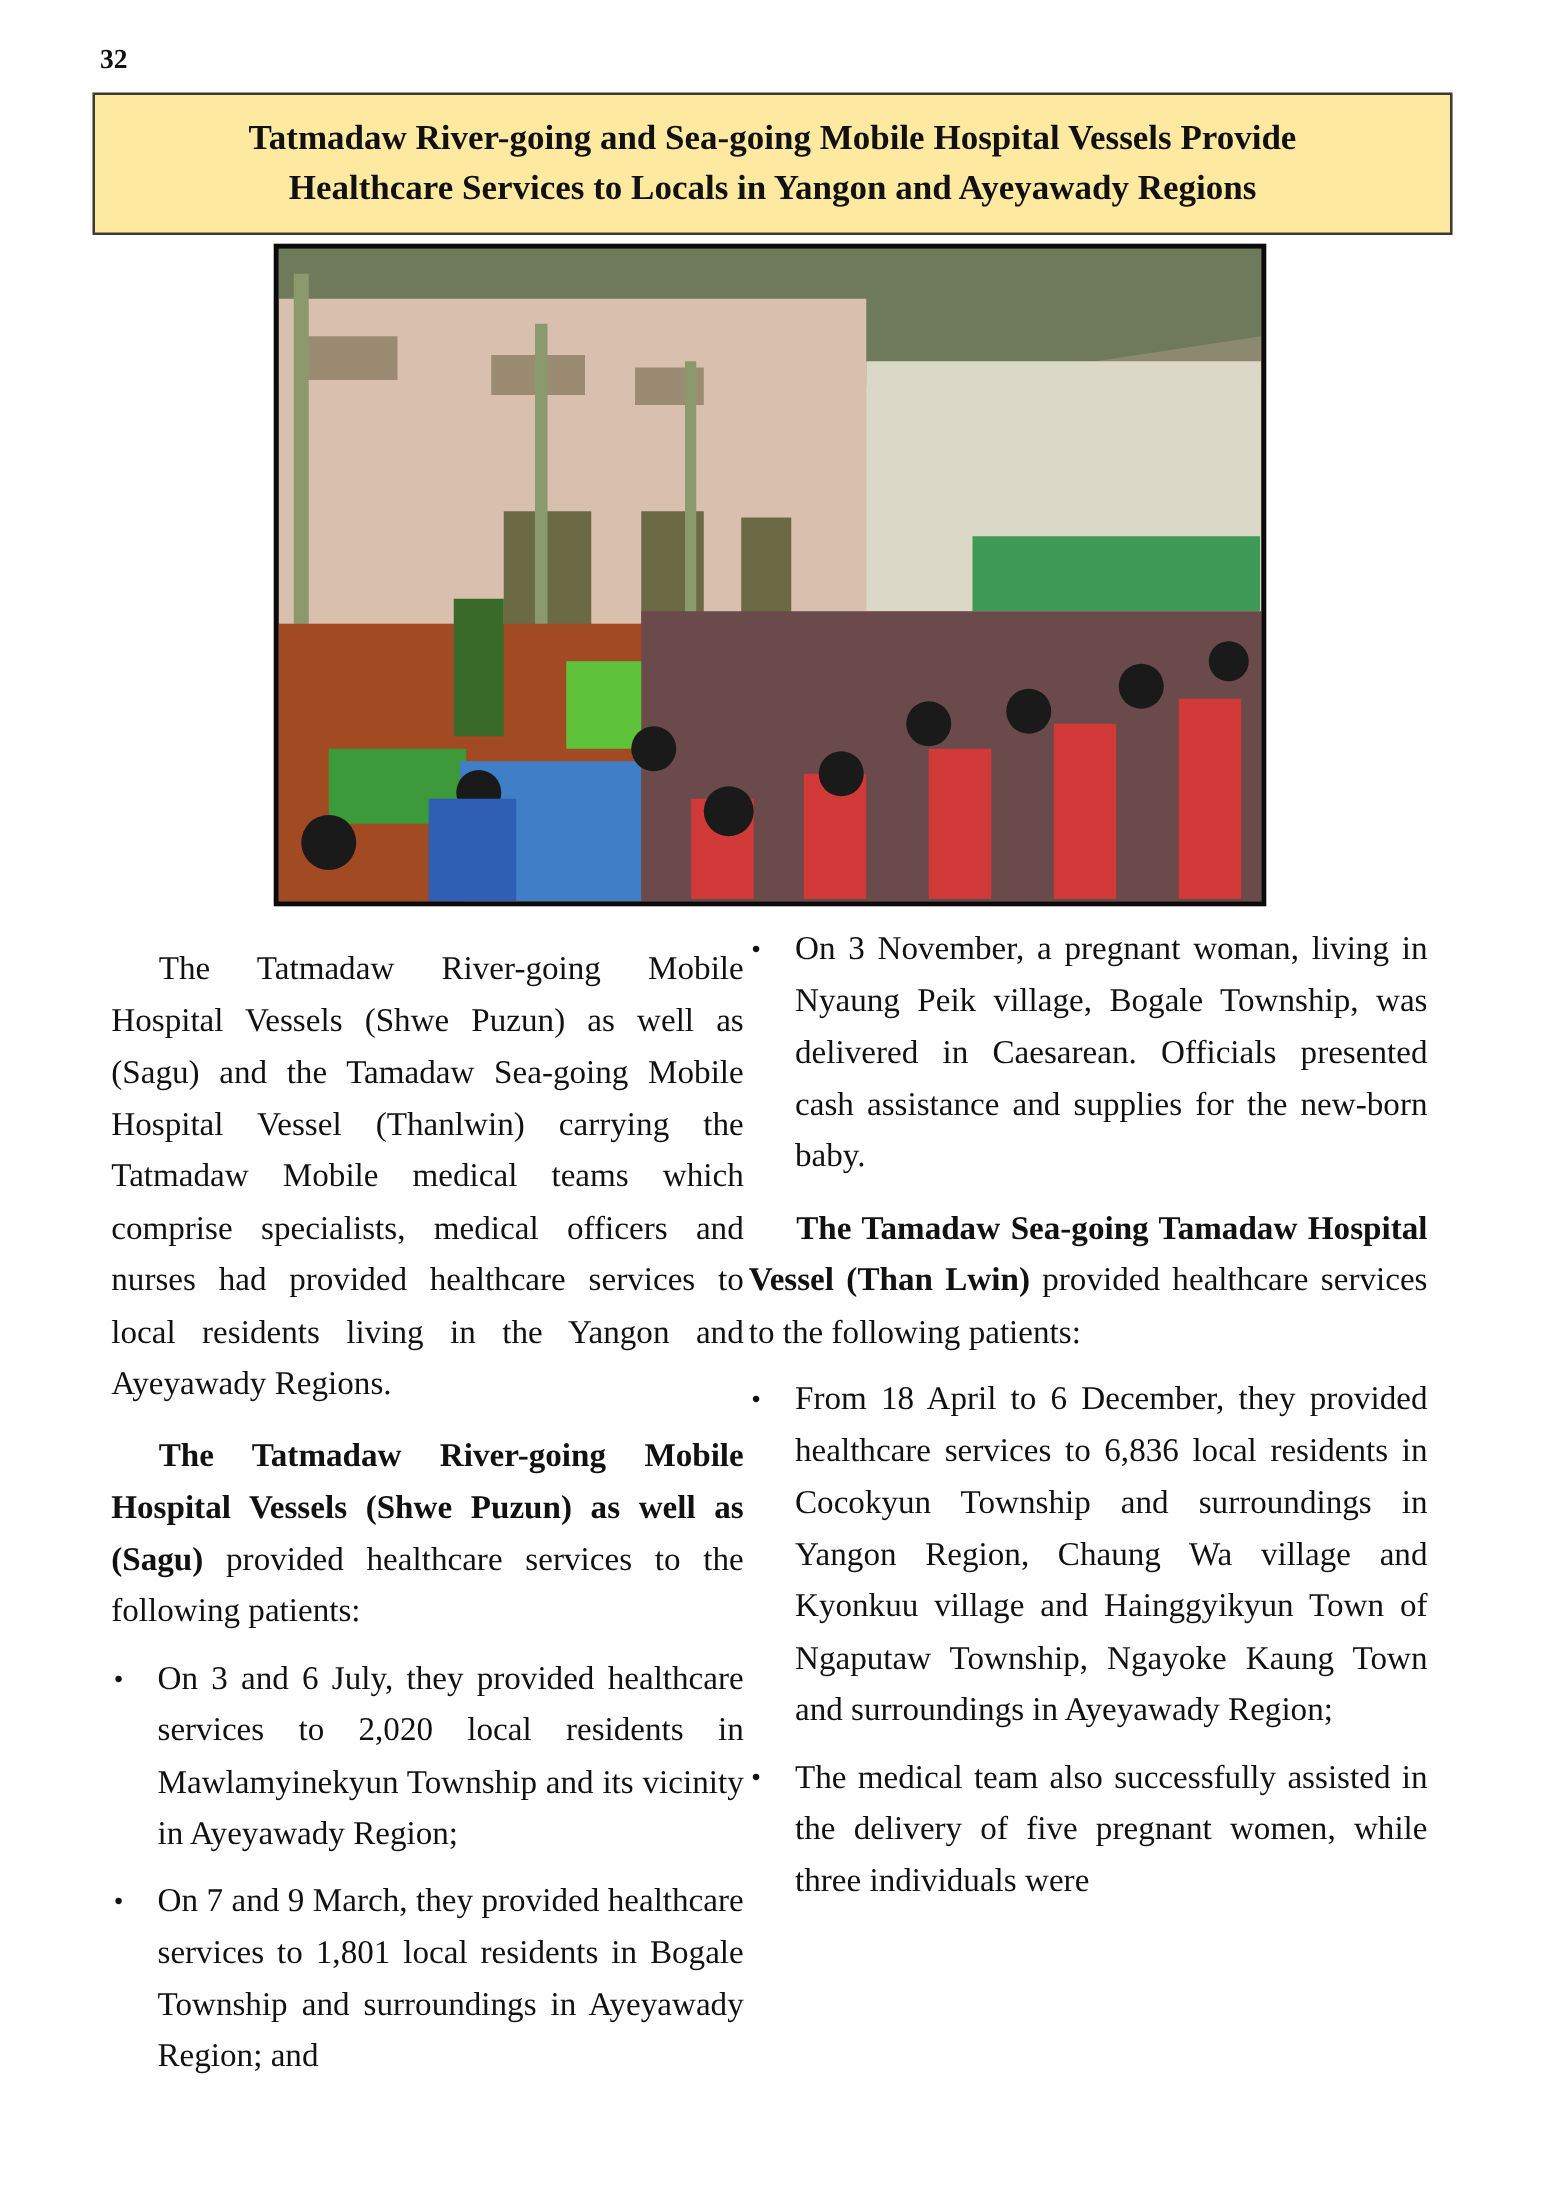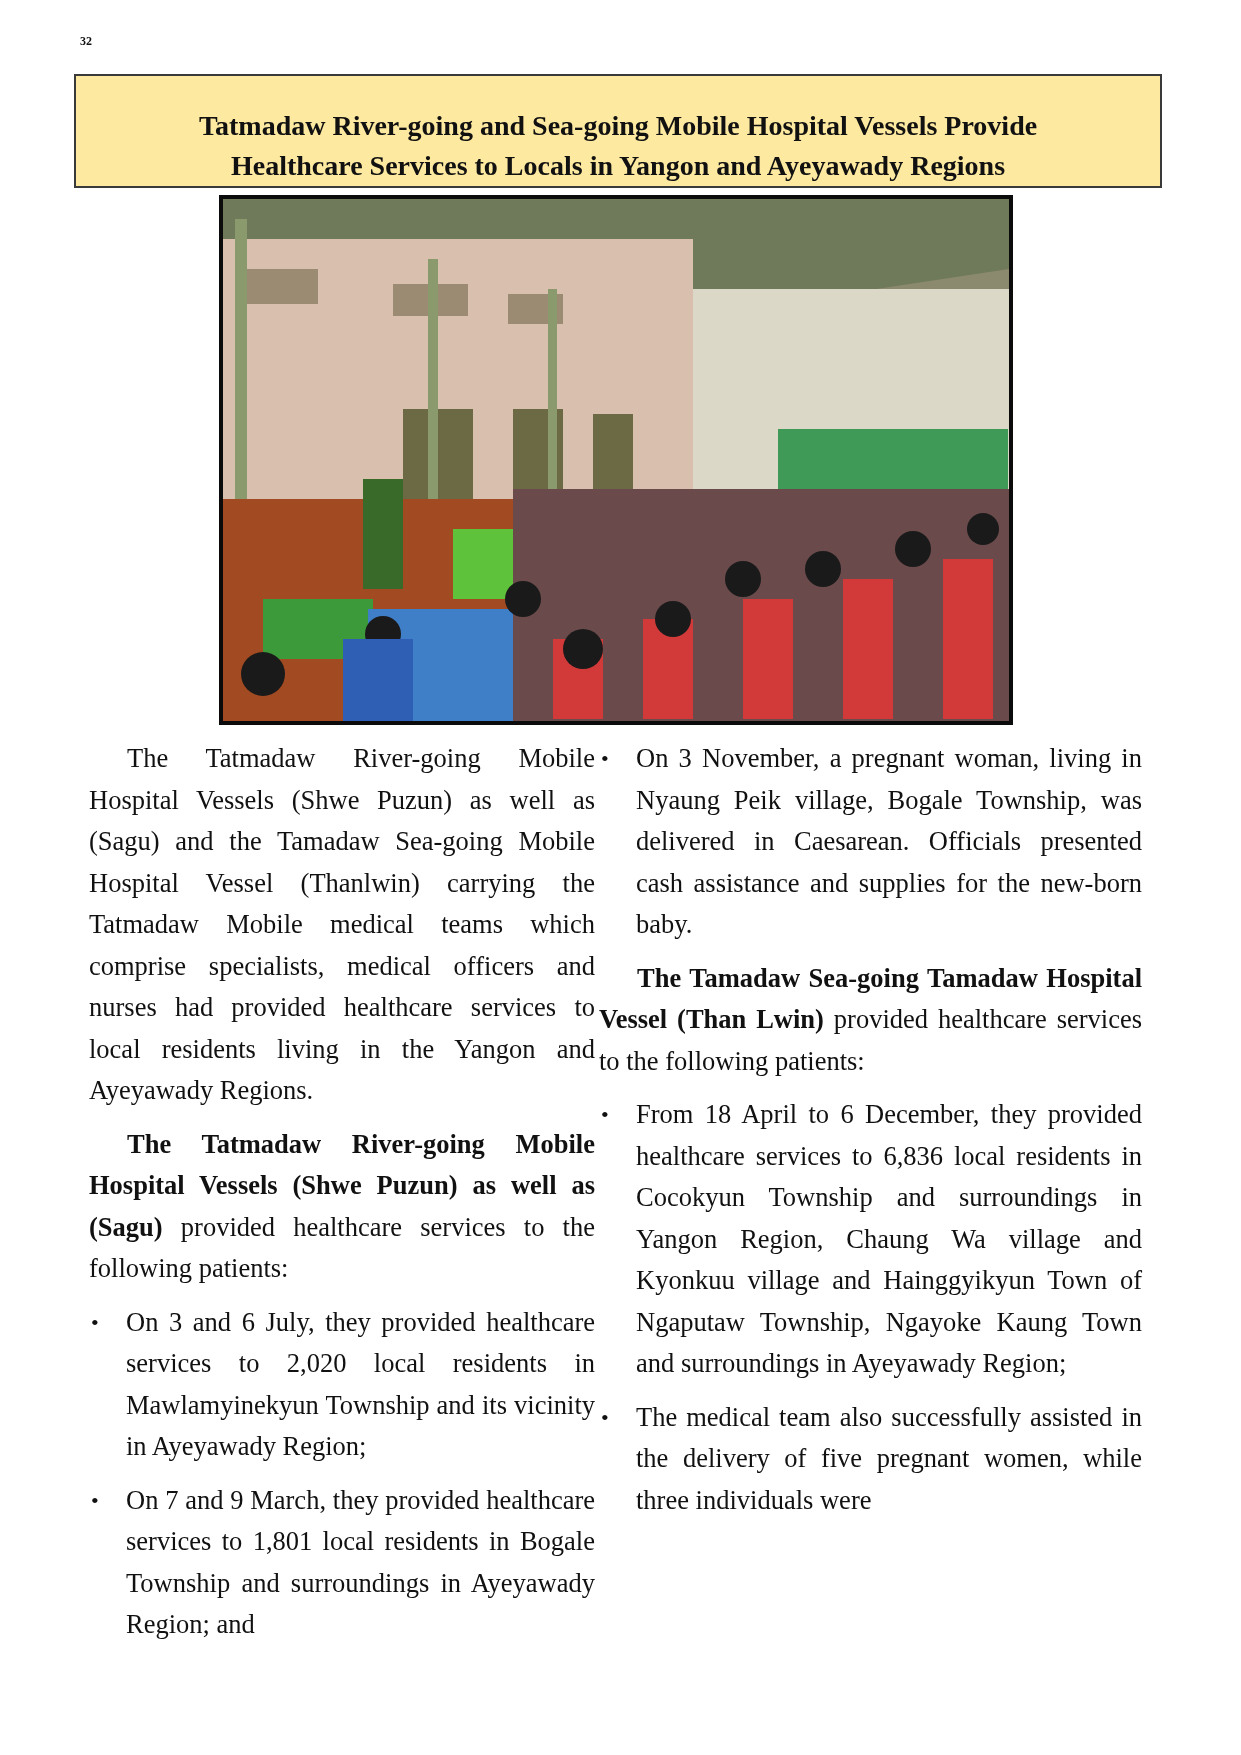--- a/index.html
+++ b/index.html
@@ -2,43 +2,43 @@
 <html><head>
   <meta charset="utf-8">
   <style>
     html, body { margin: 0; padding: 0; background: #ffffff; }
     body {
       width: 1241px; height: 1755px; position: relative; overflow: hidden;
       font-family: "Liberation Serif", "DejaVu Serif", serif; color: #111;
     }
     .page-number {
       position: absolute; left: 80px; top: 34px;
-      font-weight: bold; font-size: 12px;
+      font-weight: bold; font-size: 22px;
     }
     .title-box {
       position: absolute; left: 74px; top: 74px; width: 1088px; height: 114px;
       background: #fde9a0; border: 2px solid #3a3a3a; box-sizing: border-box;
-      display: flex; align-items: flex-end; justify-content: center; text-align: center;
+      display: flex; align-items: center; justify-content: center; text-align: center;
     }
     .title-box h1 {
       margin: 0; font-size: 28px; line-height: 40px; font-weight: bold;
     }
     .photo {
       position: absolute; left: 219px; top: 195px; width: 794px; height: 530px;
       border: 4px solid #0b0b0b; box-sizing: border-box; overflow: hidden;
       background: #c9b79a;
     }
     .photo svg { display: block; width: 100%; height: 100%; }
     .col {
       position: absolute; top: 738px; width: 506px;
       font-size: 26.5px; line-height: 41.5px; text-align: justify;
     }
     .col-left { left: 89px; }
     .col-right { left: 636px; }
-    p { margin: 0 0 12px 0; }
+    p { margin: 16px 0 12px 0; }
     .indent { text-indent: 38px; }
     ul { list-style: none; margin: 0 0 12px 0; padding: 0; }
     li { position: relative; padding-left: 37px; margin-bottom: 12px; }
     .bullet {
       position: absolute; left: 2px; top: 0; font-size: 22px;
     }
     b { font-weight: bold; }
   </style>
 </head>
 <body>

